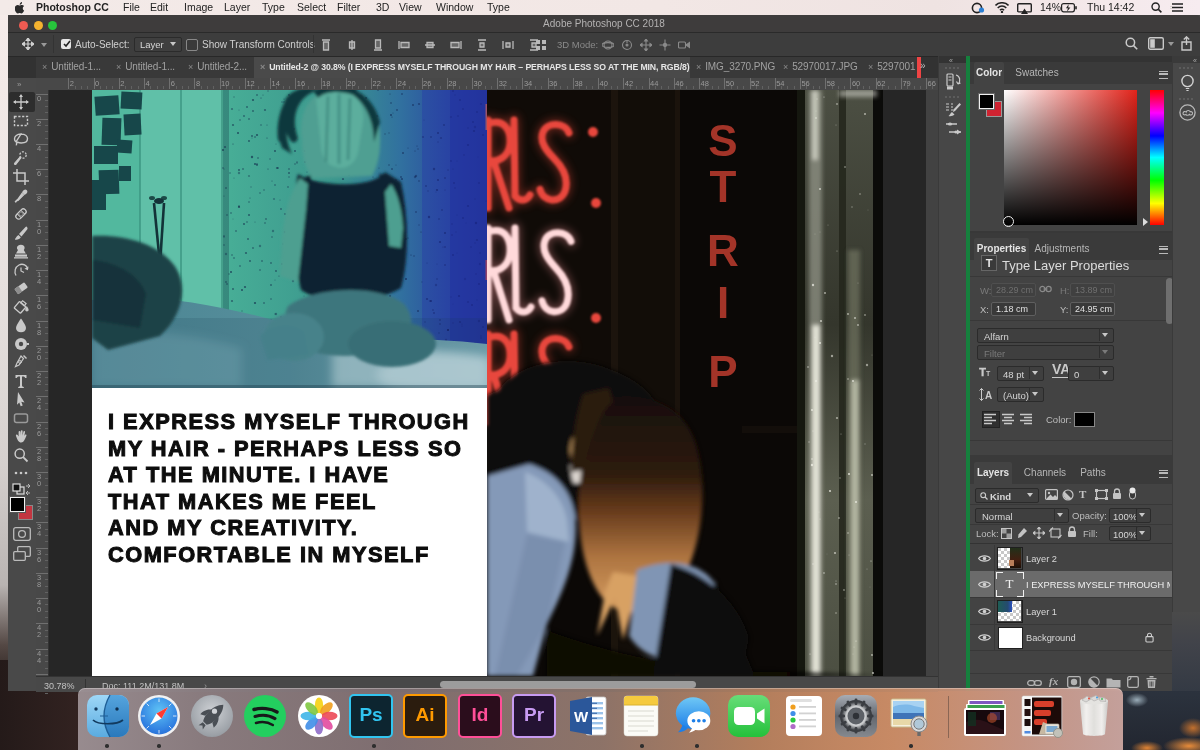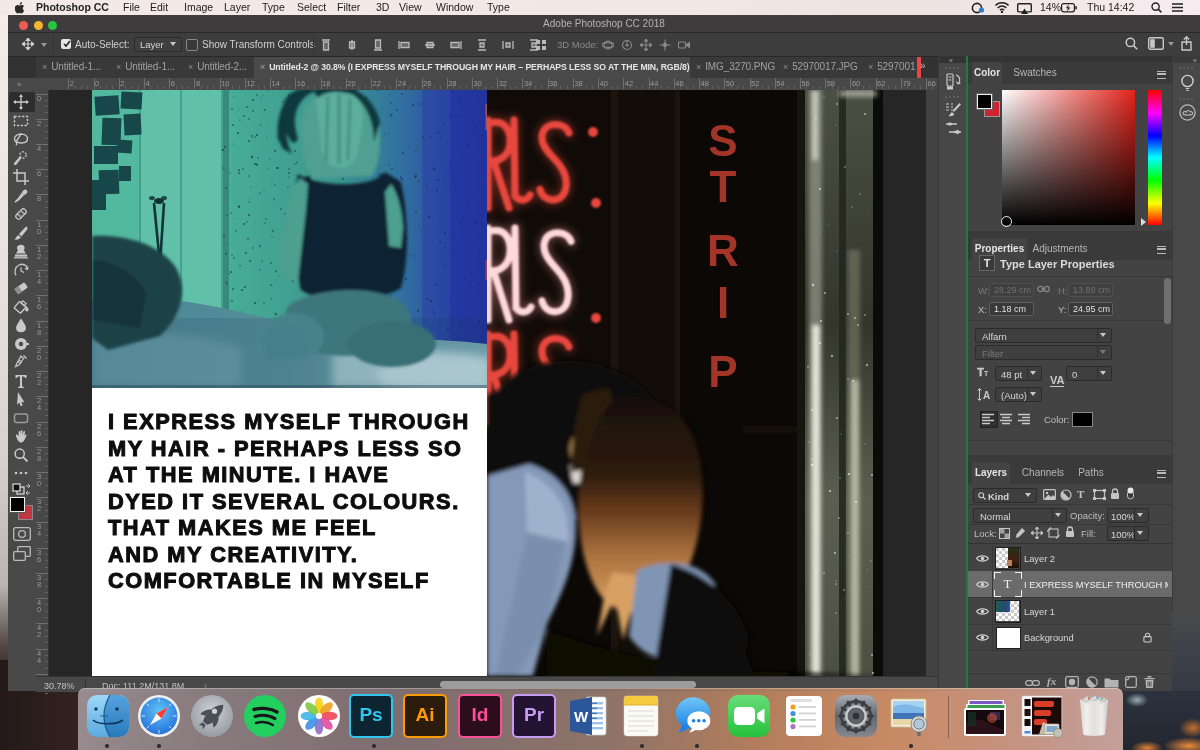--- a/index.html
+++ b/index.html
@@ -27,21 +27,21 @@
 .tab .x{color:#8a8a8a;margin-right:4px;font-size:9px;}
 .tab .lbl{position:relative;top:4px;}
 #toolbar{left:0;top:63px;width:28px;height:613px;background:#494949;border-right:1px solid #3a3a3a;}
 #hruler{left:28px;top:63px;width:898px;height:12px;background:#484848;border-bottom:1px solid #333;color:#9a9a9a;font-size:7.5px;}
 #vruler{left:28px;top:75px;width:12px;height:601px;background:#484848;border-right:1px solid #333;color:#9a9a9a;font-size:7.5px;}
 #rcorner{left:28px;top:63px;width:12px;height:12px;background:#434343;border-right:1px solid #333;border-bottom:1px solid #333;}
 #canvas{left:41px;top:75px;width:877px;height:601px;background:#262626;overflow:hidden;}
 #vscrollcol{left:918px;top:75px;width:12px;height:601px;background:#424242;}
 #statusbar{left:28px;top:661px;width:902px;height:15px;background:#484848;border-top:1px solid #333;color:#c2c2c2;font-size:9px;}
 #colstrip{left:930px;top:41px;width:28px;height:635px;background:#474747;border-left:1px solid #3a3a3a;}
-#panels{left:958px;top:41px;width:206px;height:635px;background:#434343;border-left:2px solid #15803d;}
+#panels{left:958px;top:41px;width:206px;height:635px;background:#434343;border-left:4px solid #15803d;}
 #rstrip{left:1164px;top:41px;width:28px;height:556px;background:#484848;border-left:1px solid #3a3a3a;}
 .ptabs{position:absolute;left:0;width:206px;height:28px;background:#3a3a3a;}
 .ptab{position:absolute;height:22px;font-size:10px;color:#b6b6b6;line-height:22px;text-align:center;}
 .ptab.on{background:#434343;color:#e4e4e4;font-weight:bold;border-radius:2px 2px 0 0;}
 .pmenu{position:absolute;width:9px;height:6px;border-top:1.6px solid #b9b9b9;border-bottom:1.6px solid #b9b9b9;}
 .pmenu:after{content:"";position:absolute;left:0;top:1.2px;width:9px;height:1.6px;background:#b9b9b9;}
 .field{position:absolute;background:#3a3a3a;border:1px solid #5a5a5a;border-radius:2px;color:#e0e0e0;font-size:9.5px;}
 .field.dis{color:#6f6f6f;border-color:#4f4f4f;background:#404040;}
 .drop{position:absolute;background:#3f3f3f;border:1px solid #2b2b2b;border-radius:2px;color:#d6d6d6;font-size:9.5px;}
 .chev{position:absolute;width:0;height:0;border-left:3.5px solid transparent;border-right:3.5px solid transparent;border-top:4px solid #c8c8c8;}
@@ -1354,21 +1354,20 @@
 </g>
 <rect x="393.5" y="14" width="1.5" height="26" fill="rgba(255,110,60,0.55)"></rect>
 <rect x="393.5" y="170" width="1.5" height="20" fill="rgba(255,80,55,0.5)"></rect>
 <rect x="0" y="295" width="395" height="3" fill="rgba(30,60,75,0.4)"></rect>
 </svg>
         <div class="abs" style="left:43px;top:298px;width:395px;height:288px;background:#ffffff">
           <div class="abs" style="left:16px;top:21px;font-weight:bold;font-size:21.8px;line-height:26.55px;letter-spacing:1.5px;color:#0d0d0d;-webkit-text-stroke:1px #0d0d0d;white-space:nowrap">
             <div>I EXPRESS MYSELF THROUGH</div>
             <div>MY HAIR - PERHAPS LESS SO</div>
             <div>AT THE MINUTE. I HAVE</div>
-            <div>DYED IT SEVERAL COLOURS.</div>
             <div>THAT MAKES ME FEEL</div>
             <div>AND MY CREATIVITY.</div>
             <div>COMFORTABLE IN MYSELF</div>
           </div>
         </div>
         <svg class="abs" style="left:438px;top:0" width="396" height="586" viewBox="0 0 396 586">
 <defs>
 <linearGradient id="hairg" x1="0" y1="0" x2="0" y2="1">
  <stop offset="0" stop-color="#170e08"></stop>
               <stop offset="0.36" stop-color="#2e1c0e"></stop>
@@ -1585,21 +1584,21 @@
         <div class="abs" style="left:180px;top:34px;width:14px;height:135px;background:linear-gradient(to bottom,#f00 0%,#f0f 17%,#00f 34%,#0ff 50%,#0f0 67%,#ff0 84%,#f00 100%)"></div>
         <div class="abs" style="left:173px;top:162px;width:0;height:0;border-top:4px solid transparent;border-bottom:4px solid transparent;border-left:5px solid #ddd"></div>
         <div class="abs" style="left:16px;top:45px;width:14px;height:14px;background:#cf2331;border:1px solid #999"></div>
         <div class="abs" style="left:9px;top:38px;width:13px;height:13px;background:#000;border:1.5px solid #f0f0f0;box-shadow:0 0 0 1px #666"></div>
         <div class="abs" style="left:0;top:175px;width:206px;height:2px;background:#383838"></div>
         <div class="ptabs" style="top:177px;height:27px"></div>
         <div class="ptab on" style="left:4px;top:182px;width:55px;height:22px">Properties</div>
         <div class="ptab" style="left:60px;top:182px;width:64px">Adjustments</div>
         <div class="pmenu" style="left:189px;top:190px"></div>
         <div class="abs" style="left:11px;top:199px;width:14px;height:14px;background:#3a3a3a;border:1px solid #666;color:#e8e8e8;font-size:11px;font-weight:bold;text-align:center;line-height:14px">T</div>
-        <div class="abs lab" style="left:32px;top:202px;color:#dcdcdc;font-weight:bold;font-size:11px">Type Layer Properties</div>
+        <div class="abs lab" style="left:32px;top:202px;color:#dcdcdc;font-weight:normal;font-size:13px">Type Layer Properties</div>
         <div class="abs" style="left:0;top:220px;width:206px;height:1px;background:#383838"></div>
         <div class="lab dim" style="left:10px;top:229px">W:</div>
         <div class="field dis" style="left:21px;top:227px;width:39px;height:11px;padding:1px 0 0 4px;font-size:9px">28.29 cm</div>
         <svg class="abs" style="left:69px;top:229px" width="13" height="8" viewBox="0 0 13 8">
           <g fill="none" stroke="#8a8a8a" stroke-width="1.2">
             <circle cx="3.4" cy="4" r="2.6"></circle>
             <circle cx="9.6" cy="4" r="2.6"></circle>
             <path d="M4.5 4 H8.5"></path>
           </g>
         </svg>
@@ -1619,21 +1618,21 @@
           <span style="position:absolute;left:6px;top:1.5px">Filter</span>
         </div>
         <div class="abs" style="left:129px;top:289px;width:1px;height:13px;background:#2e2e2e"></div>
         <div class="chev" style="left:132px;top:294px;border-top-color:#7a7a7a"></div>
         <div class="abs" style="left:9px;top:310px;color:#c9c9c9;font-size:11px;font-weight:bold">𝐓<span style="font-size:7px">T</span></div>
         <div class="drop" style="left:27px;top:310px;width:45px;height:13px">
           <span style="position:absolute;left:5px;top:1.5px">48 pt</span>
         </div>
         <div class="abs" style="left:59px;top:310px;width:1px;height:13px;background:#2e2e2e"></div>
         <div class="chev" style="left:62px;top:315px"></div>
-        <div class="abs" style="left:82px;top:318px;color:#c9c9c9;font-size:11px;font-weight:bold;border-bottom:1px solid #c9c9c9">VA</div>
+        <div class="abs" style="left:82px;top:305px;color:#c9c9c9;font-size:14px;font-weight:bold;border-bottom:1px solid #c9c9c9">VA</div>
         <div class="drop" style="left:98px;top:310px;width:44px;height:13px">
           <span style="position:absolute;left:5px;top:1.5px">0</span>
         </div>
         <div class="abs" style="left:129px;top:310px;width:1px;height:13px;background:#2e2e2e"></div>
         <div class="chev" style="left:132px;top:315px"></div>
         <svg class="abs" style="left:9px;top:332px" width="15" height="13" viewBox="0 0 15 13">
           <g fill="#c9c9c9">
             <path d="M2.5 0.5 L2.5 12.5 M0.5 2.5 L2.5 0.5 L4.5 2.5 M0.5 10.5 L2.5 12.5 L4.5 10.5" stroke="#c9c9c9" fill="none" stroke-width="1"></path>
             <text x="6" y="11" font-size="10" font-weight="bold" fill="#c9c9c9">A</text>
           </g>

